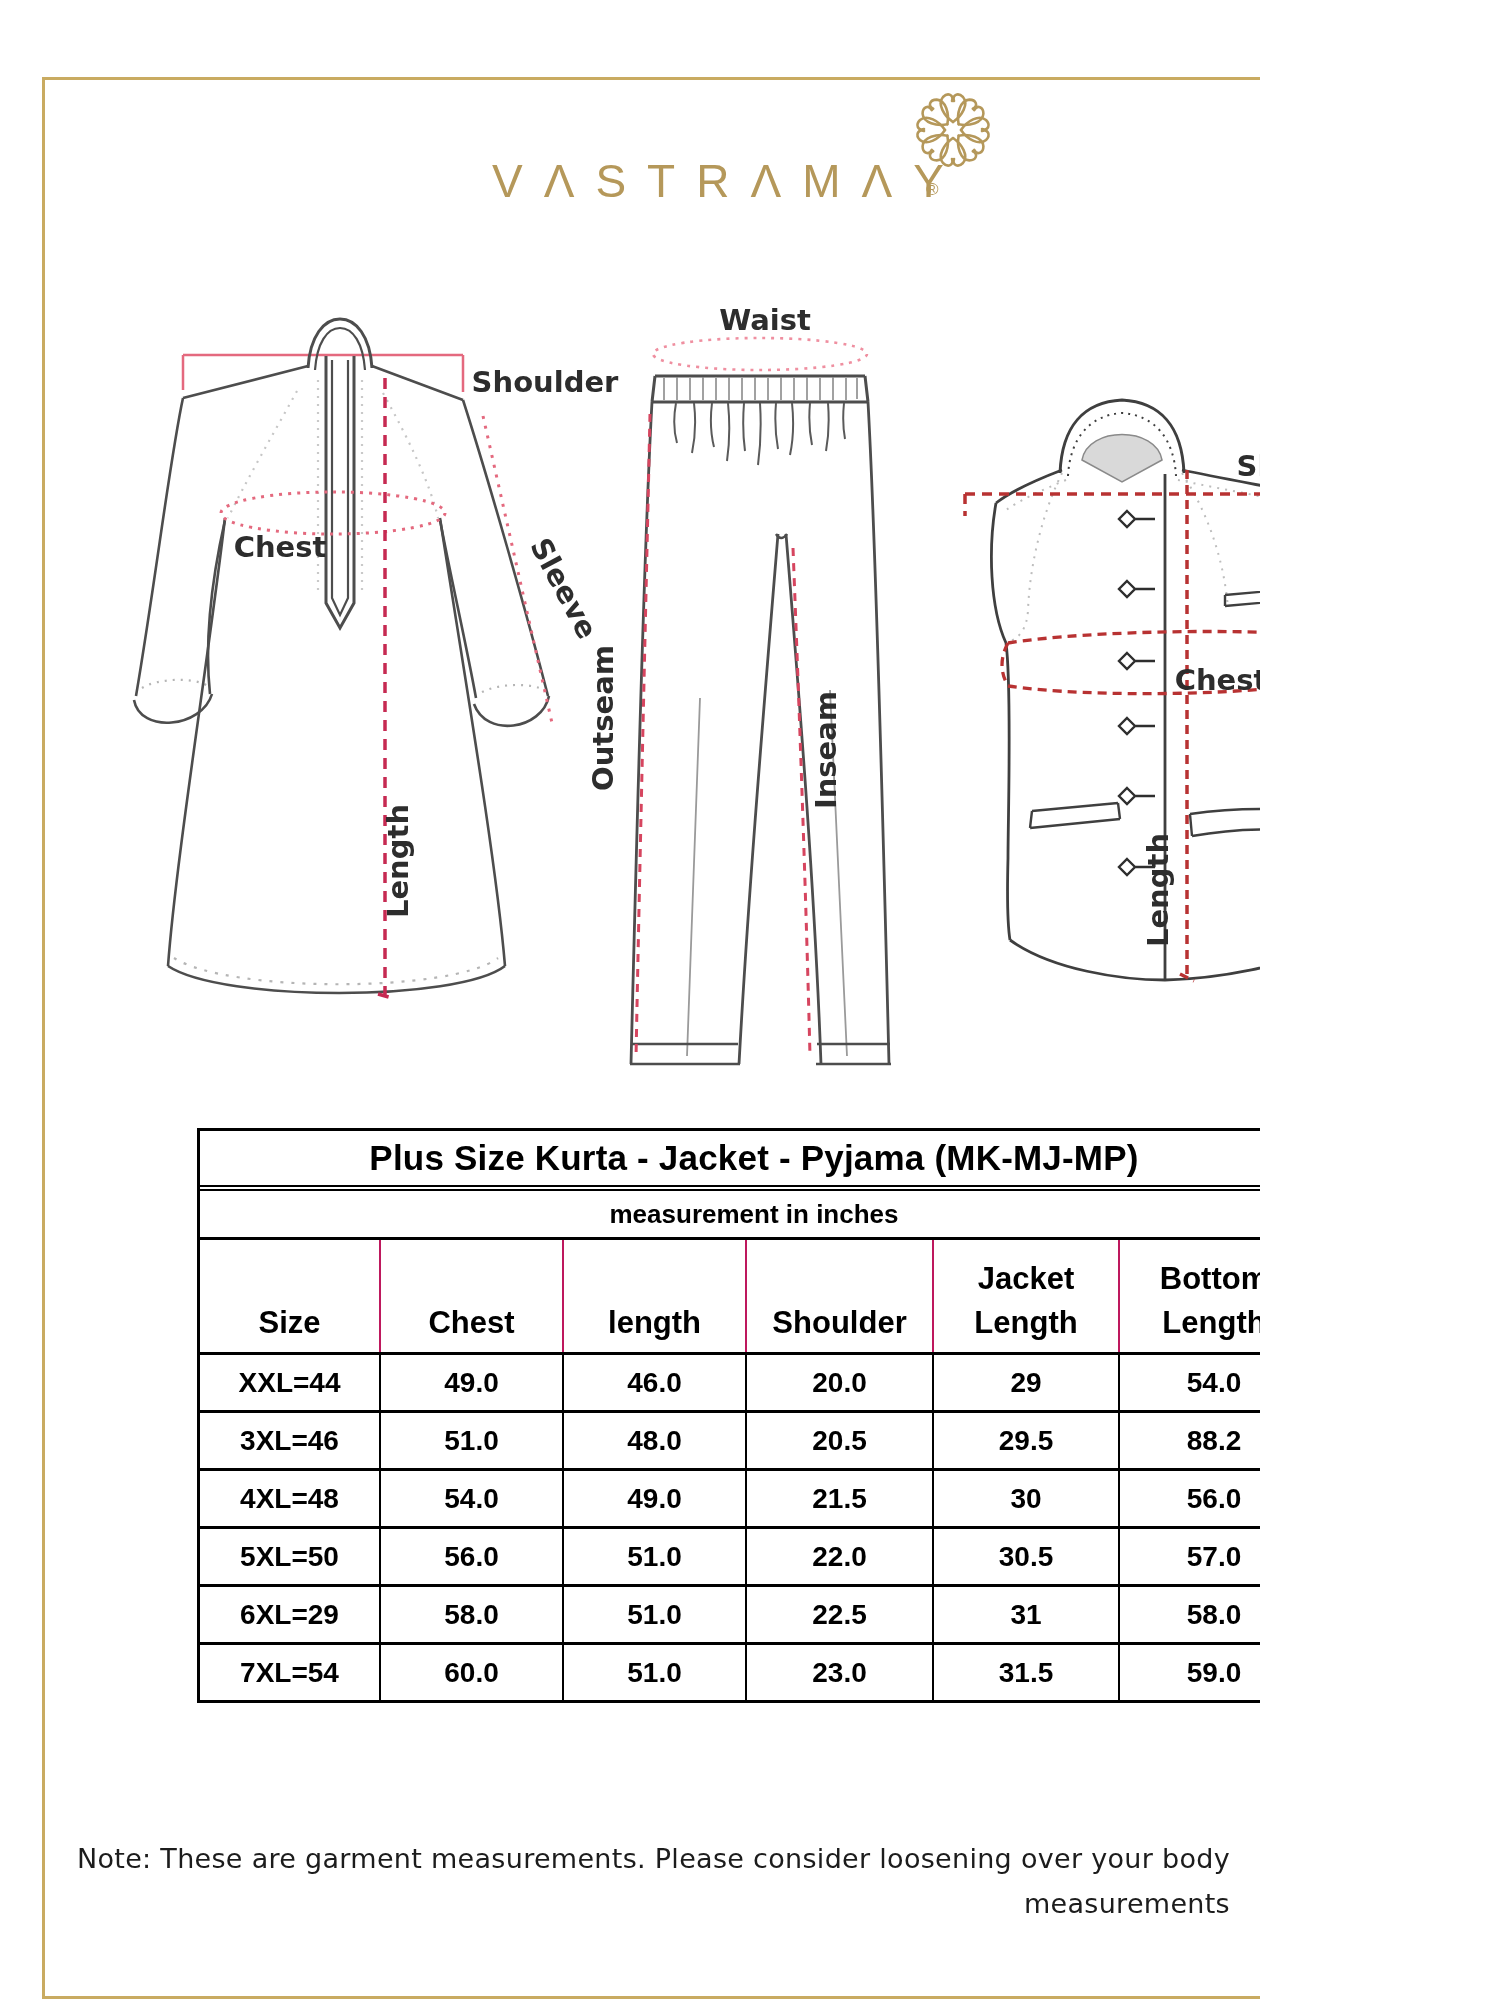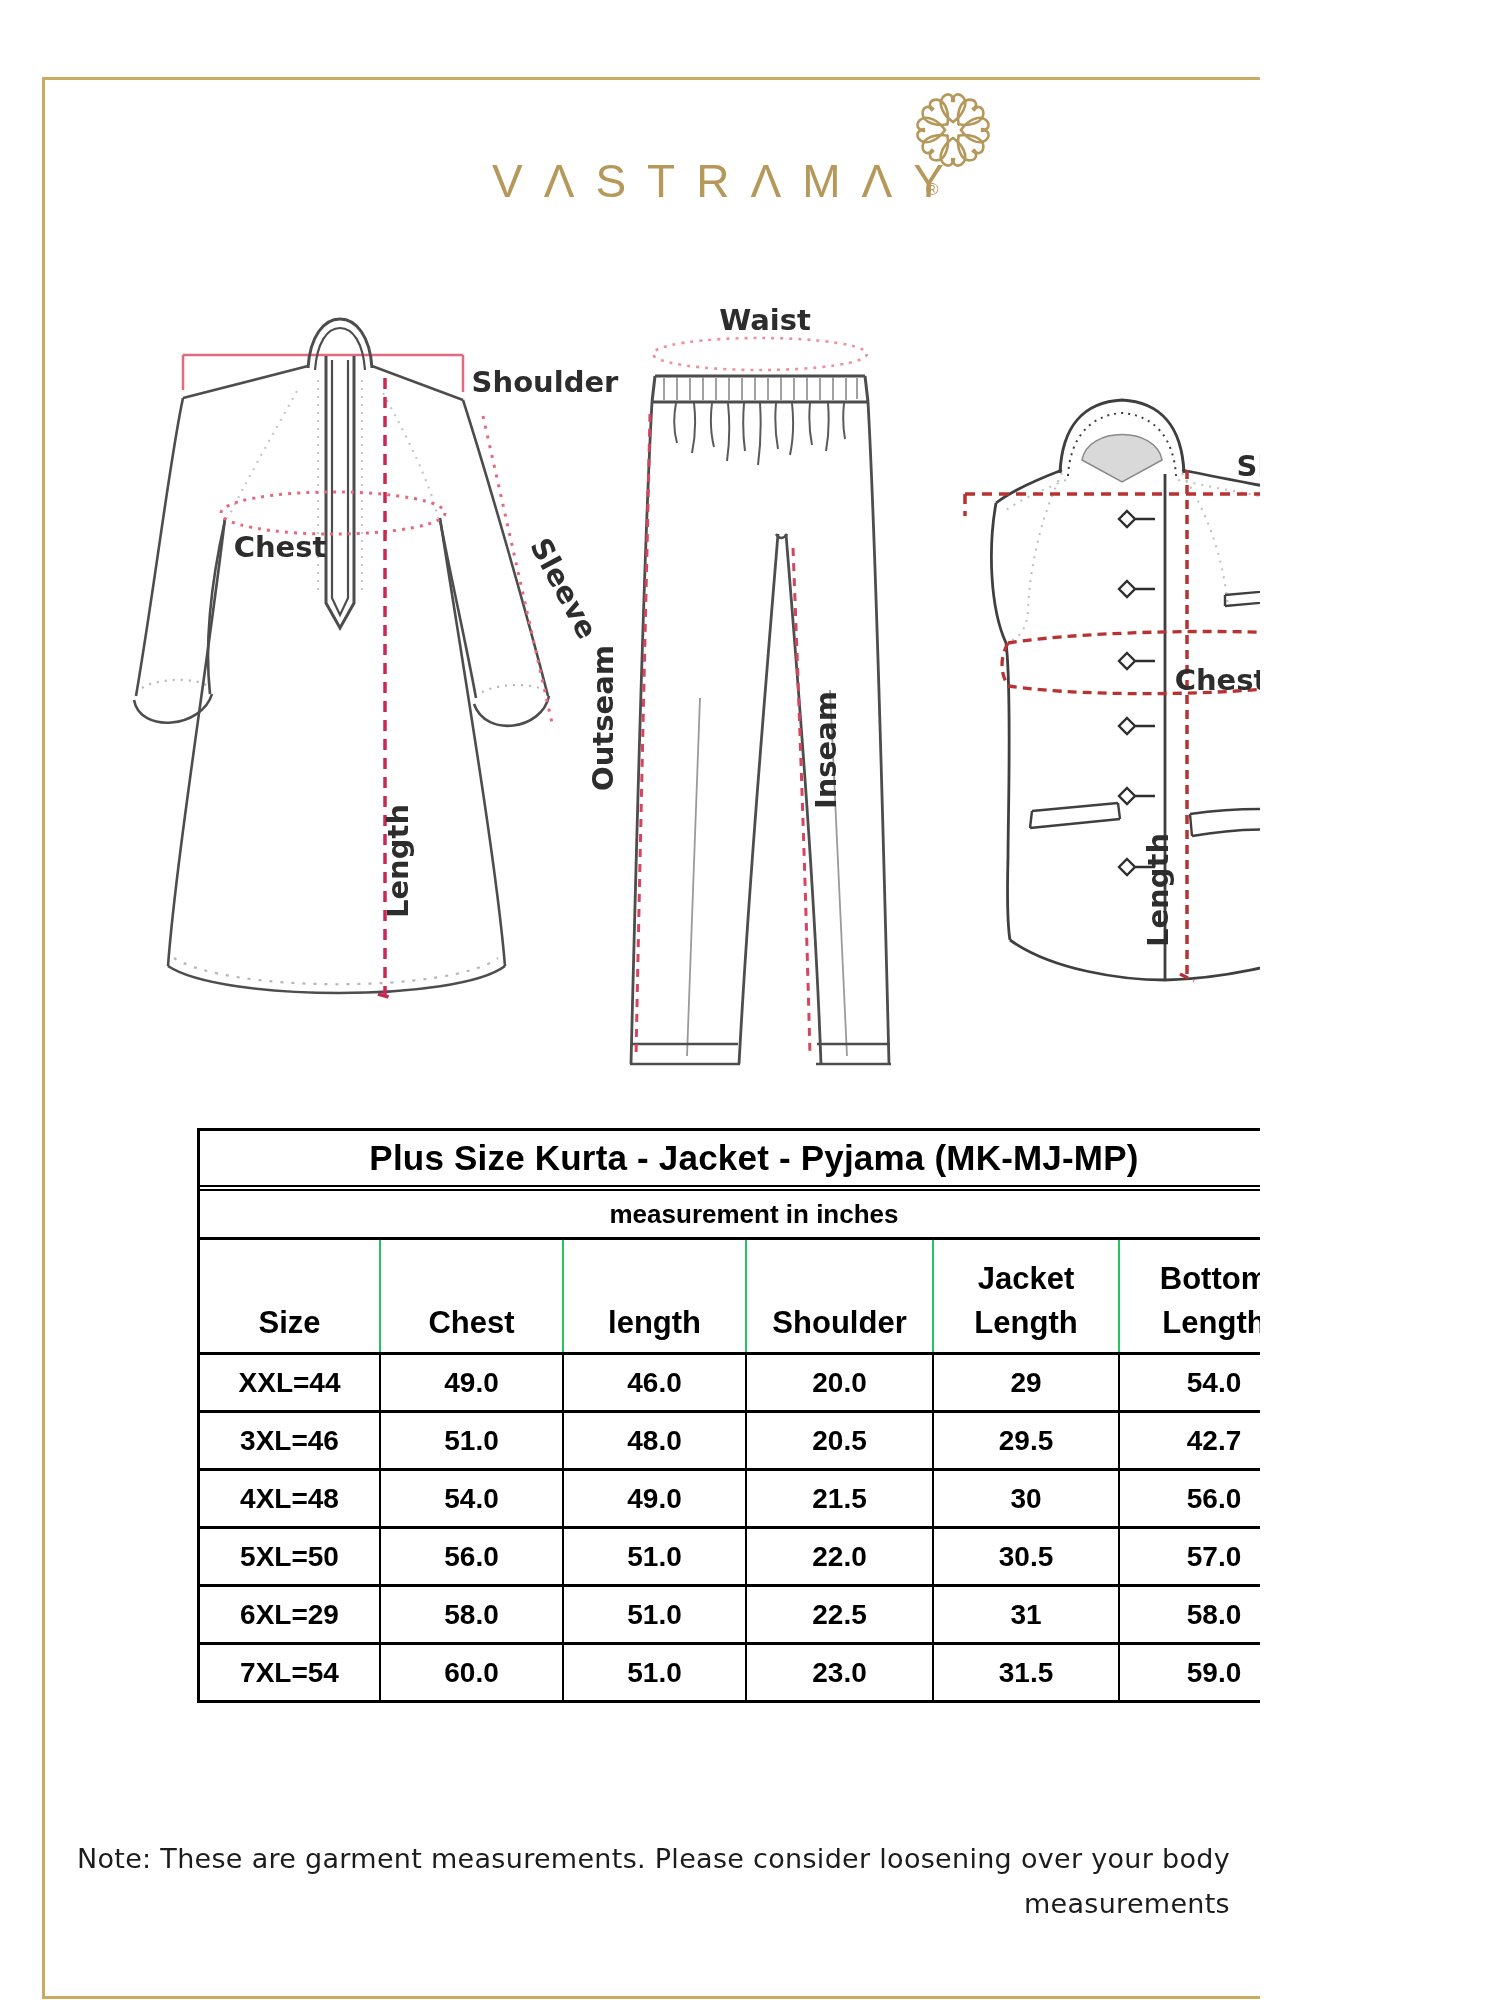--- a/index.html
+++ b/index.html
@@ -21,21 +21,21 @@
   .tbl{position:absolute;left:197px;top:1090px;width:1114px;border:3px solid #000;
        box-sizing:border-box;background:#fff;color:#000;}
   .tbl-title{height:54px;border-bottom:6px double #000;display:flex;align-items:center;
              justify-content:center;font-weight:bold;font-size:35px;letter-spacing:0.2px;}
   .tbl-sub{height:46px;border-bottom:3px solid #000;display:flex;align-items:center;
            justify-content:center;font-weight:bold;font-size:26px;}
   .grid6{display:grid;grid-template-columns:180fr 184fr 184fr 188fr 187fr 191fr;}
   .tbl-head{height:112px;border-bottom:3px solid #000;}
   .tbl-head .cell{display:flex;align-items:flex-end;justify-content:center;text-align:center;
                   font-weight:bold;font-size:31px;line-height:1.4;padding-bottom:8px;
-                  border-left:2px solid #22c55e;}
+                  border-left:2px solid #be185d;}
   .tbl-row{height:55px;border-bottom:3px solid #000;}
   .tbl-row:last-child{border-bottom:none;}
   .tbl-row .cell{display:flex;align-items:center;justify-content:center;font-weight:bold;
                  font-size:28px;border-left:2px solid #000;}
   .cell:first-child{border-left:none !important;}
   
   .note{position:absolute;left:30px;right:30px;top:1798px;text-align:right;
         font-family:"DejaVu Sans","Liberation Sans",sans-serif;font-size:27px;
         color:#1c1c1c;line-height:45px;letter-spacing:0.3px;}
 </style>
@@ -195,21 +195,21 @@
       <div class="cell">20.0</div>
       <div class="cell">29</div>
       <div class="cell">54.0</div>
     </div>
     <div class="tbl-row grid6">
       <div class="cell">3XL=46</div>
       <div class="cell">51.0</div>
       <div class="cell">48.0</div>
       <div class="cell">20.5</div>
       <div class="cell">29.5</div>
-      <div class="cell">42.7</div>
+      <div class="cell">88.2</div>
     </div>
     <div class="tbl-row grid6">
       <div class="cell">4XL=48</div>
       <div class="cell">54.0</div>
       <div class="cell">49.0</div>
       <div class="cell">21.5</div>
       <div class="cell">30</div>
       <div class="cell">56.0</div>
     </div>
     <div class="tbl-row grid6">

